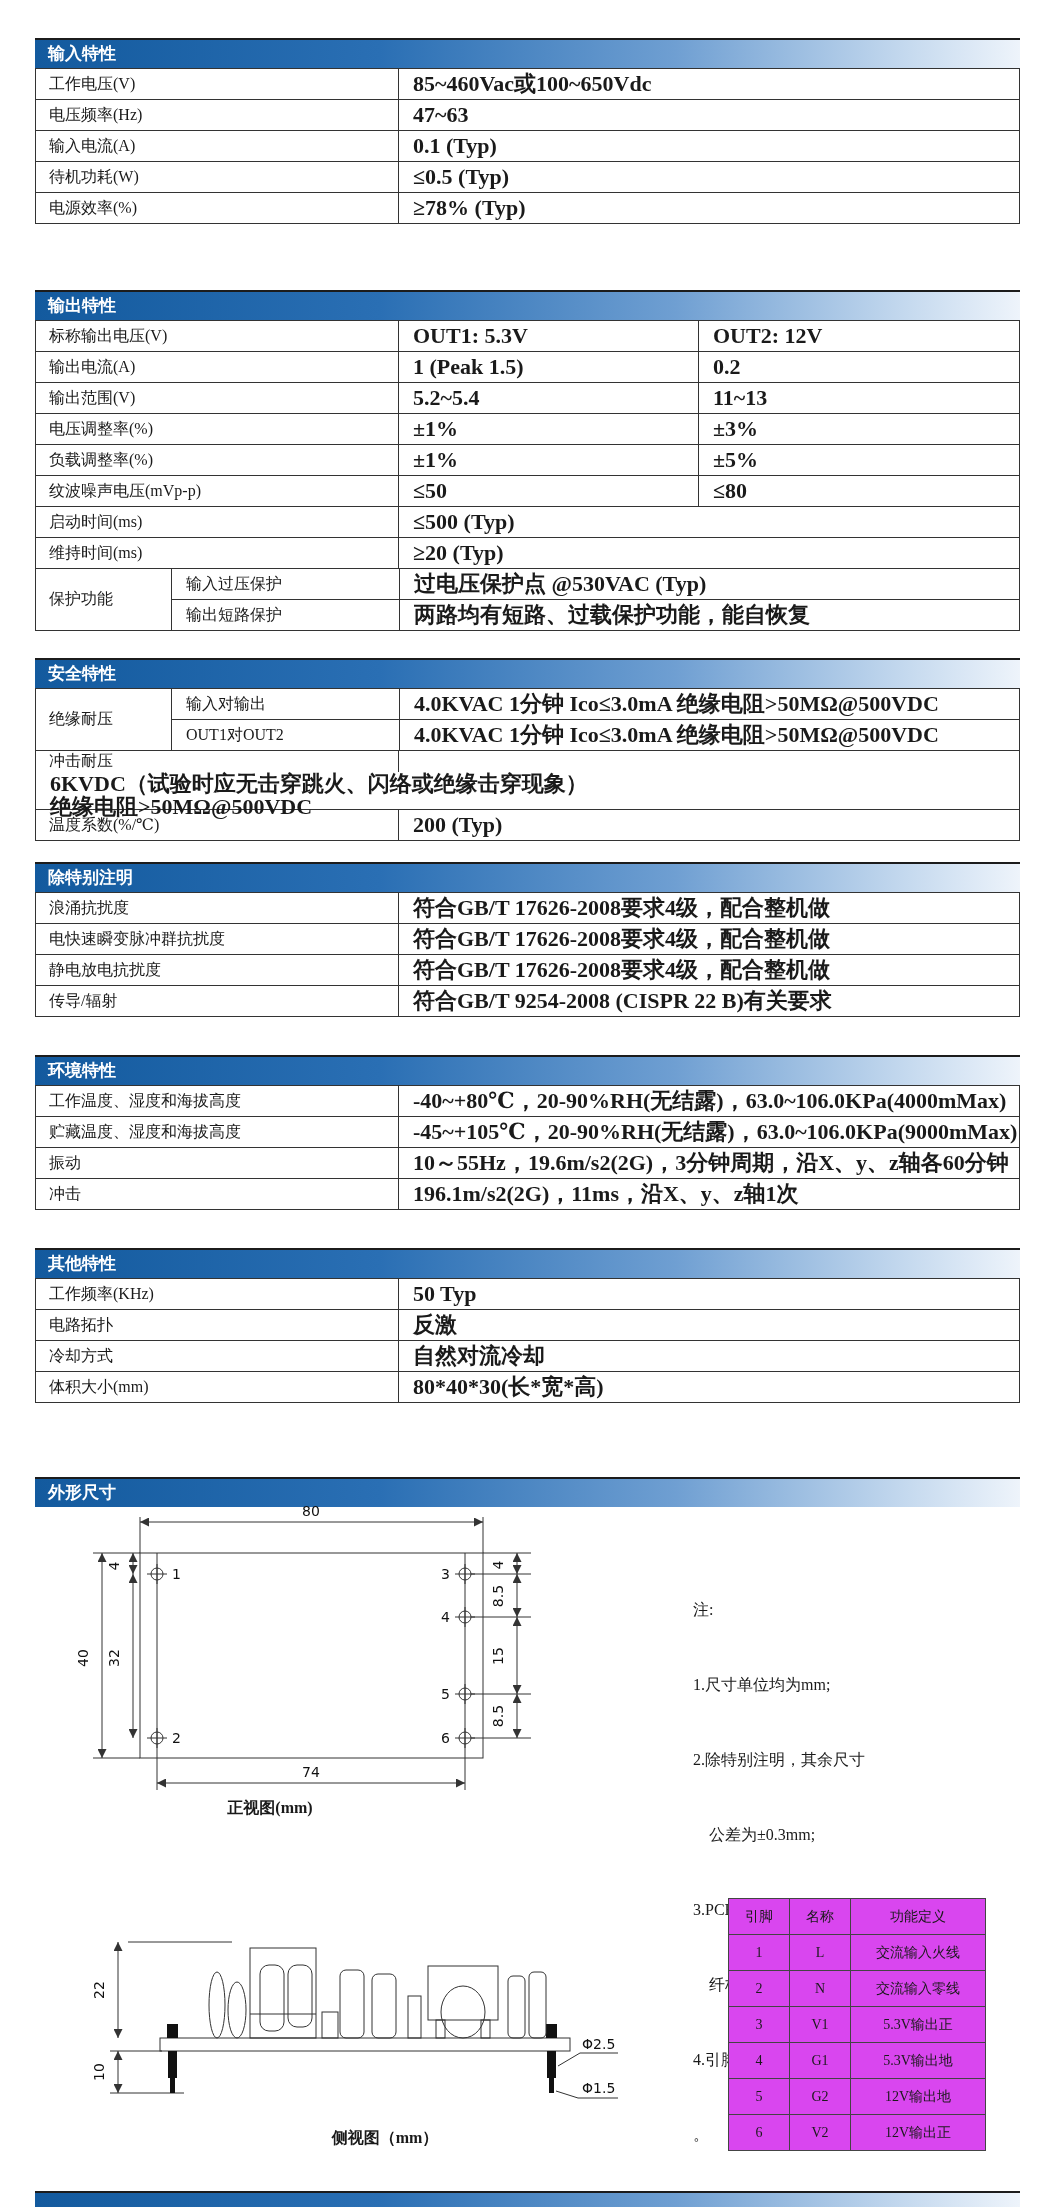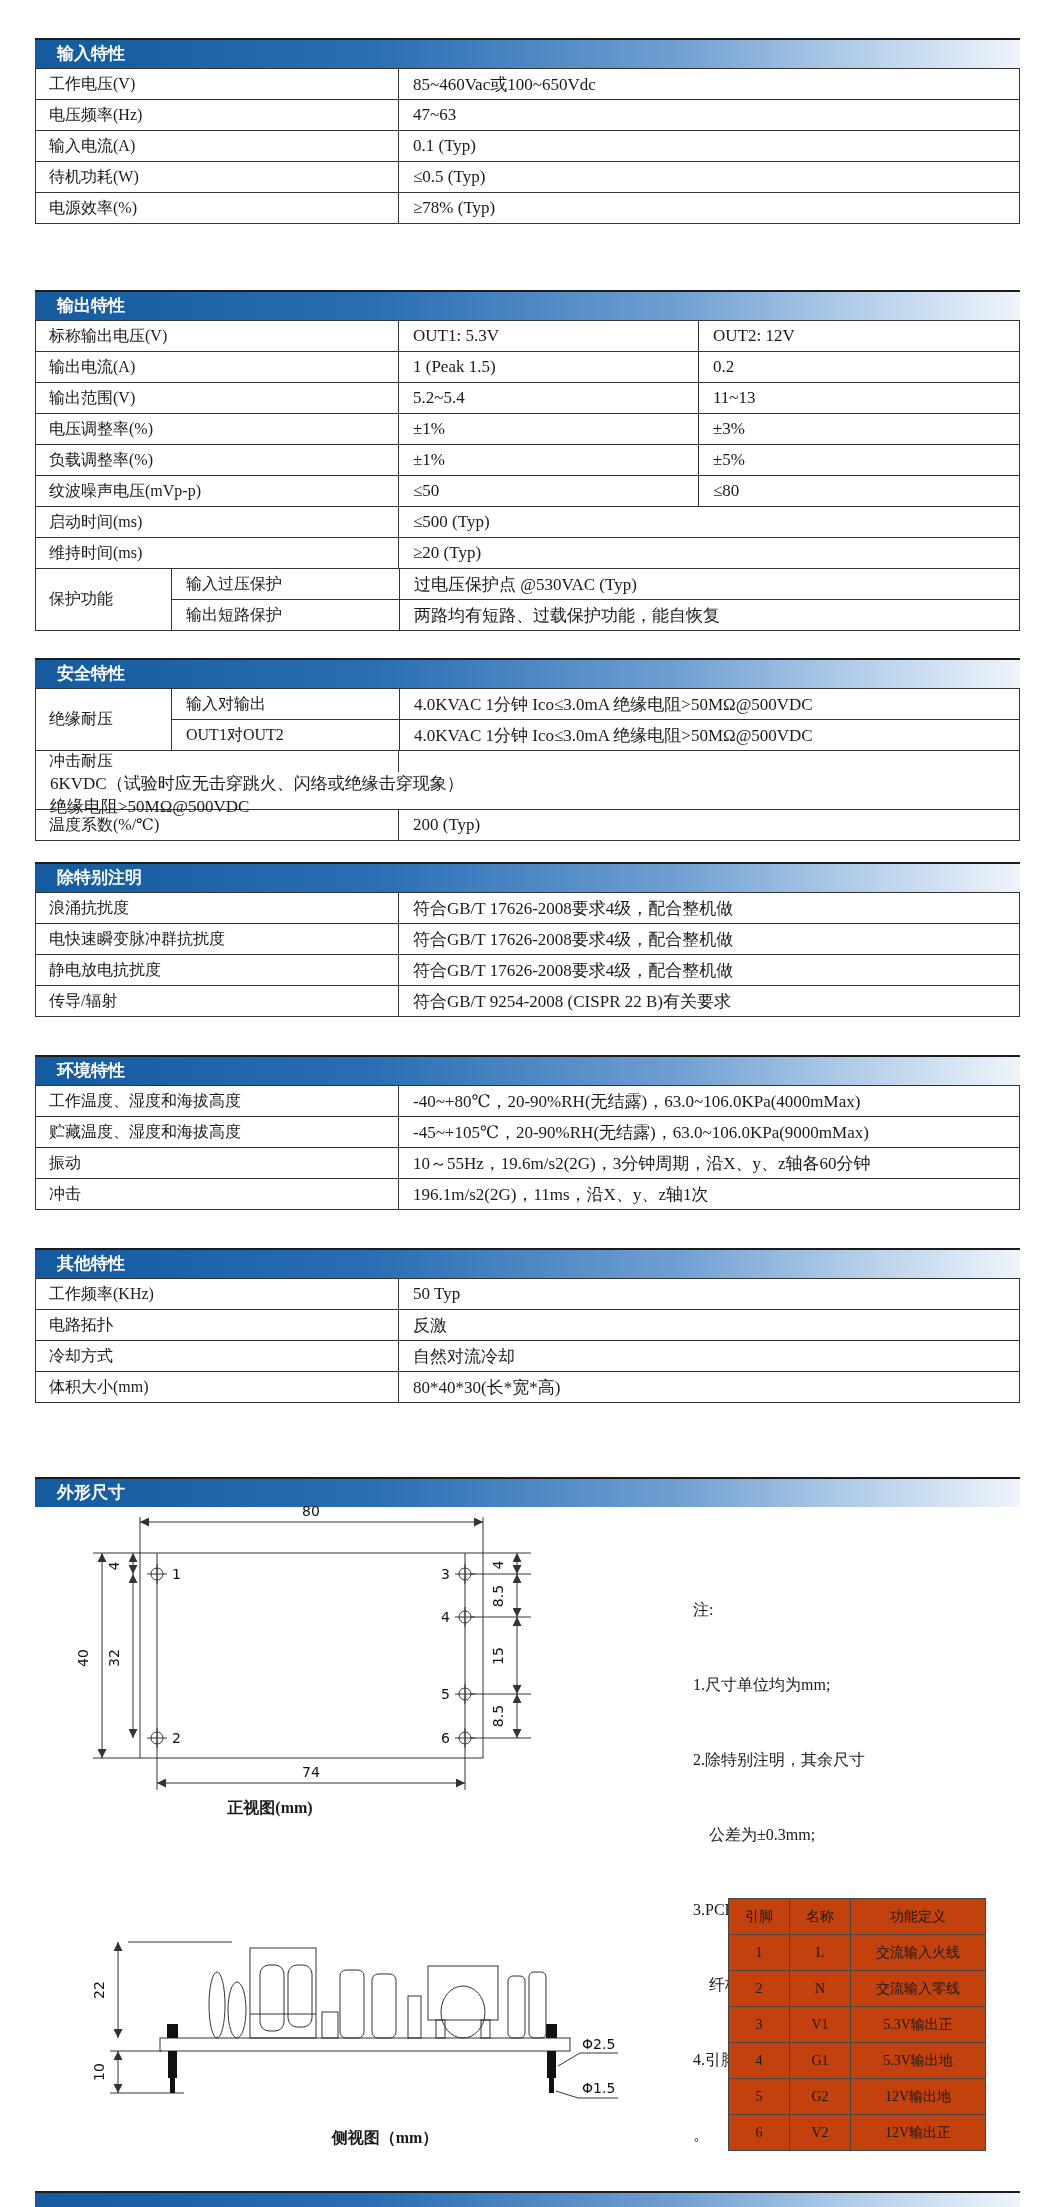--- a/index.html
+++ b/index.html
@@ -1,27 +1,27 @@
 <!DOCTYPE html>
 <html><head>
 <meta charset="utf-8">
 <style>
   html,body{margin:0;padding:0;}
   body{width:1053px;height:2207px;position:relative;background:#ffffff;
        font-family:"Liberation Serif","DejaVu Serif",serif;color:#1a1a1a;overflow:hidden;}
   .sec{position:absolute;left:35px;width:985px;}
   .sec-title{height:30px;line-height:28px;border-top:2px solid #1c1c1c;box-sizing:border-box;
        background:linear-gradient(90deg,#135a9e 0%,#2a6fb4 35%,#6f9fd2 65%,#c3d8ee 88%,#eef4fb 100%);
-       color:#ffffff;font-size:17px;font-weight:bold;padding-left:22px;
+       color:#ffffff;font-size:17px;font-weight:bold;padding-left:13px;
        font-family:"Liberation Sans","DejaVu Sans",sans-serif;}
   .rows{border:1px solid #333;border-top:1px solid #333;}
   .trow{display:flex;height:30px;align-items:stretch;border-top:1px solid #333;background:#fff;}
   .rows > .trow:first-child, .rows > .grow:first-child{border-top:none;}
   .lab{width:349px;padding-left:13px;border-right:1px solid #333;display:flex;align-items:center;font-size:16px;}
-  .val{flex:1;padding-left:14px;display:flex;align-items:center;font-size:17px;}
+  .val{flex:1;padding-left:14px;display:flex;align-items:center;font-size:22px;font-weight:bold;}
   .v1{width:285px;flex:none;border-right:1px solid #333;}
   .trow.tall{height:58px;flex-direction:column;}
   .pre{white-space:pre-line;line-height:23px;}
   .grow{display:flex;border-top:1px solid #333;}
   .glab{width:122px;padding-left:13px;border-right:1px solid #333;display:flex;align-items:center;font-size:16px;}
   .gsub-rows{flex:1;display:flex;flex-direction:column;}
   .gr{display:flex;height:30px;}
   .gr + .gr{border-top:1px solid #333;}
   .gsub{width:213px;padding-left:14px;border-right:1px solid #333;display:flex;align-items:center;font-size:16px;}
   #sec-input{top:38px;}
@@ -31,21 +31,21 @@
   #sec-env{top:1055px;}
   #sec-other{top:1248px;}
   #sec-dims{top:1477px;}
   #front-view{position:absolute;left:55px;top:1500px;}
   #front-caption{position:absolute;left:180px;top:1798px;width:180px;text-align:center;
        font-size:16px;font-weight:bold;}
   #notes{position:absolute;left:693px;top:1547px;font-size:16px;line-height:25px;white-space:pre;}
   #side-view{position:absolute;left:70px;top:1862px;}
   #side-caption{position:absolute;left:285px;top:2128px;width:200px;text-align:center;
        font-size:16px;font-weight:bold;}
-  #pin-table{position:absolute;left:728px;top:1898px;border-collapse:collapse;background:#c2410c;}
+  #pin-table{position:absolute;left:728px;top:1898px;border-collapse:collapse;background:#d946ef;}
   #pin-table th,#pin-table td{border:1px solid #444;font-weight:normal;font-size:14px;
        text-align:center;height:35px;padding:0 4px;}
   #pin-table .c1{width:52px;} #pin-table .c2{width:52px;} #pin-table .c3{width:126px;}
   #bottom-bar{position:absolute;left:35px;top:2191px;width:985px;height:16px;border-top:2px solid #1c1c1c;box-sizing:border-box;
        background:linear-gradient(90deg,#135a9e 0%,#2a6fb4 35%,#6f9fd2 65%,#c3d8ee 88%,#eef4fb 100%);}
   svg .dl{stroke:#333;stroke-width:1;fill:none;}
   svg text{font-size:14px;fill:#111;font-family:"DejaVu Sans","Liberation Sans",sans-serif;}
   svg .blk{fill:#111;stroke:none;}
 </style>
 </head>

